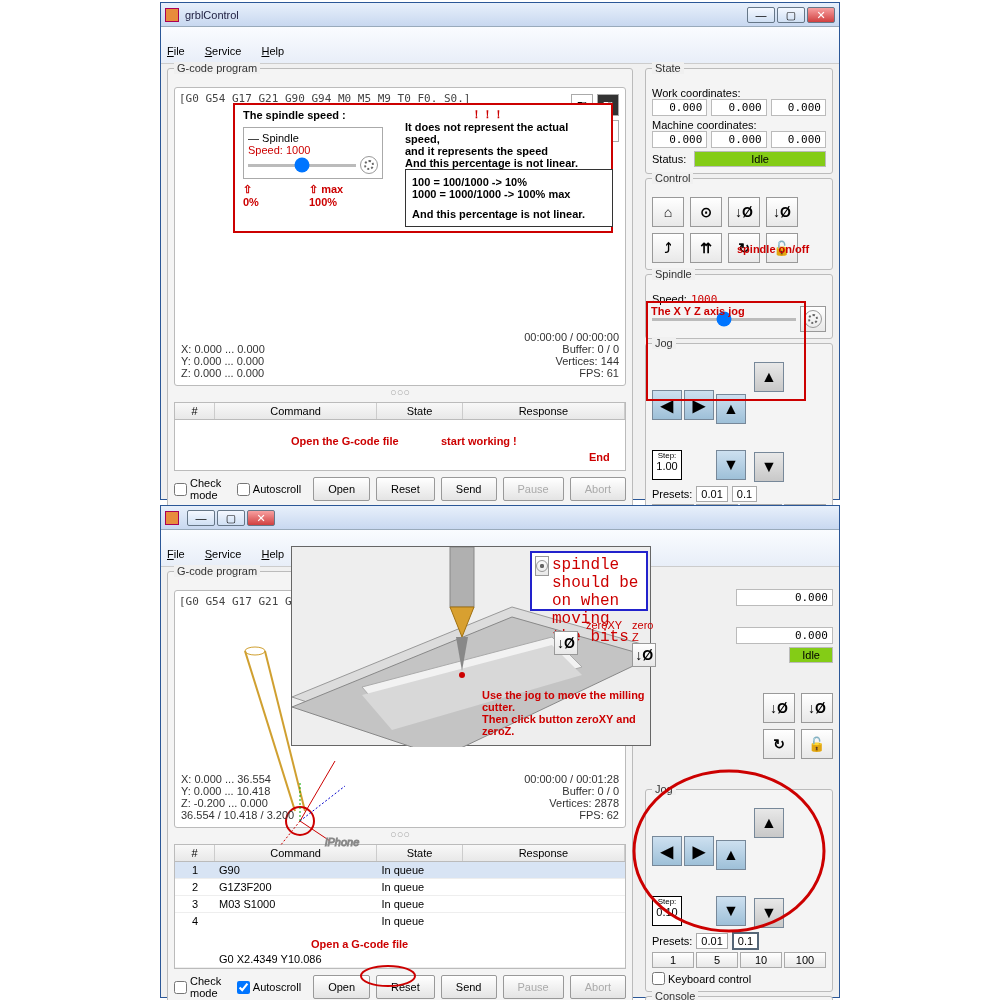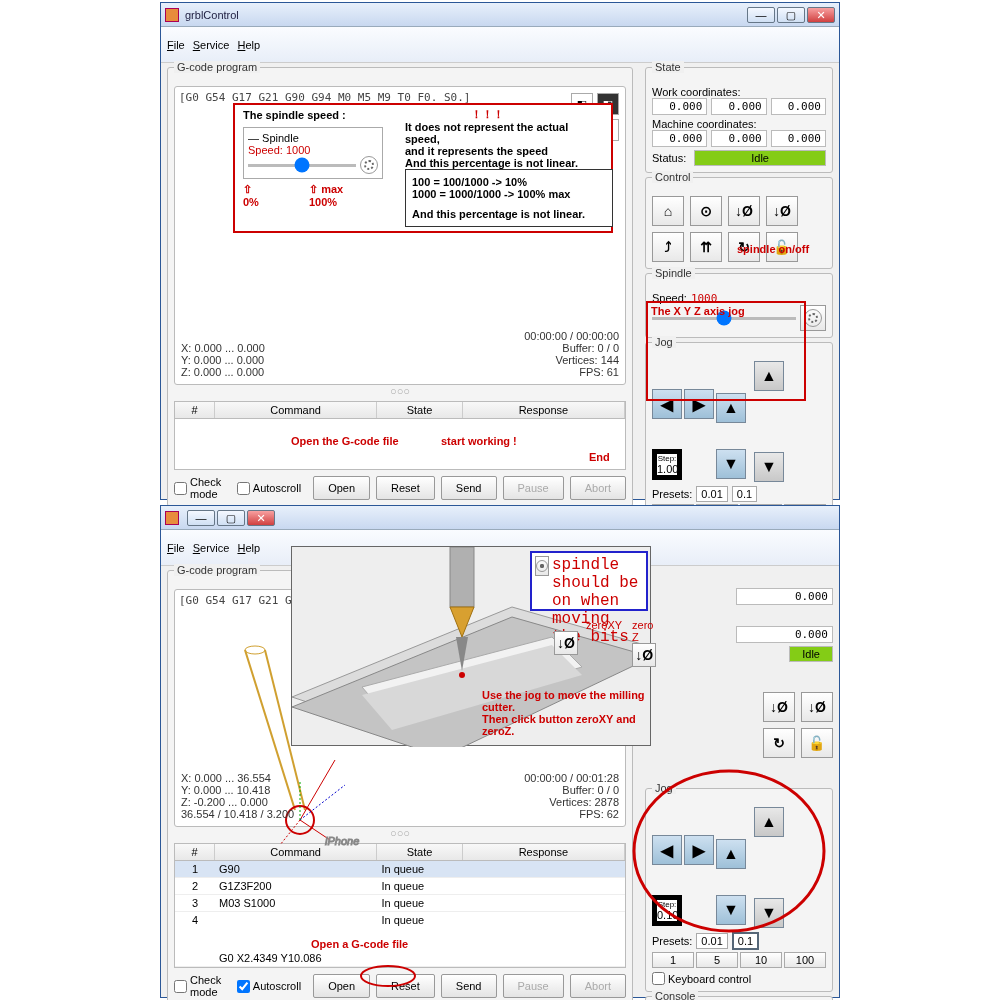--- a/index.html
+++ b/index.html
@@ -3,21 +3,21 @@
 <meta charset="utf-8">
 <style>
 * { box-sizing: border-box; margin: 0; padding: 0; font-family: Tahoma, Arial, sans-serif; font-size: 11px; }
 body { background: #fff; width: 1000px; height: 1000px; overflow: hidden; }
 .win { border: 1px solid #2b5797; background: #f0f0f0; position: absolute; }
 .titlebar { height: 24px; background: linear-gradient(#e8f0fb,#c8d8f0); border-bottom: 1px solid #9ab; display: flex; align-items: center; padding: 0 4px; }
 .titlebar .ico { width: 14px; height: 14px; background: #e88c3c; border: 1px solid #a05; margin-right: 6px; }
 .titlebar .title { flex: 1; color: #224; }
 .titlebar .wbtn { width: 28px; height: 16px; border: 1px solid #678; background: linear-gradient(#f4f8ff,#d0e0f4); margin-left: 2px; text-align: center; line-height: 14px; cursor: pointer; border-radius: 2px; }
 .titlebar .wbtn.close { background: linear-gradient(#f8a0a0,#d04040); color: #fff; }
-.menubar { background: linear-gradient(#fafcff,#e8eef8); border-bottom: 1px solid #ccc; padding: 12px 6px; height: 36px; display: flex; gap: 8px; }
+.menubar { background: linear-gradient(#fafcff,#e8eef8); border-bottom: 1px solid #ccc; padding: 18px 6px; height: 36px; display: flex; gap: 20px; }
 .menubar span { cursor: pointer; }
 .menubar u { text-decoration: underline; }
 .body { display: flex; height: calc(100% - 44px); }
 .left { flex: 1; padding: 4px 6px; display: flex; flex-direction: column; }
 .right { width: 200px; padding: 4px 6px; }
 .grp { border: 1px solid #bbb; border-radius: 3px; padding: 18px 6px 6px; margin-bottom: 4px; position: relative; background: #f4f4f4; }
 .grp .label { position: absolute; top: -7px; left: 6px; background: #f0f0f0; padding: 0 3px; color: #333; }
 .gcodeview { background: #fff; border: 1px solid #bbb; border-radius: 3px; position: relative; flex: 1; padding: 4px; }
 .gcodehdr { font-family: monospace; color: #444; }
 .cubebtn { width: 22px; height: 22px; border: 1px solid #aaa; background: #fff; text-align: center; line-height: 20px; cursor: pointer; }
@@ -42,21 +42,21 @@
 .btn:disabled { color: #aaa; }
 .anno { color: #c00; position: absolute; font-weight: bold; pointer-events: none; }
 .annobox { border: 2px solid #c00; position: absolute; pointer-events: none; }
 .console { display: flex; gap: 4px; }
 .console input { flex: 1; border: 1px solid #bbb; padding: 1px 3px; }
 .console .cb { width: 22px; height: 18px; border: 1px solid #999; background: linear-gradient(#fff,#e8e8e8); cursor: pointer; text-align: center; line-height: 16px; }
 .stats { font-family: monospace; color: #333; font-size: 10px; position: absolute; }
 .statusbox { border: 1px solid #bbb; background: #84cc16; padding: 1px 12px; text-align: center; }
 .magnify { position: absolute; border: 1px solid #666; background: #eee; }
 .jogpad { display: grid; grid-template-columns: 30px 30px 30px; grid-template-rows: 30px 22px 30px; gap: 2px; justify-content: center; }
-.stepbox { border: 5px solid #000000; background: #fff; text-align: center; font-family: monospace; font-size: 9px; }
+.stepbox { border: 1px solid #000000; background: #fff; text-align: center; font-family: monospace; font-size: 9px; }
 .gearico { width: 18px; height: 18px; border: 1px solid #999; border-radius: 50%; position: relative; }
 .gearico:before { content:""; position: absolute; inset: 3px; border: 2px dotted #666; border-radius: 50%; }
 </style>
 </head>
 <body>
 
 <div class="win" style="left:160px; top:2px; width:680px; height:498px;">
   <div class="titlebar">
     <div class="ico"></div>
     <span class="title">grblControl</span>

